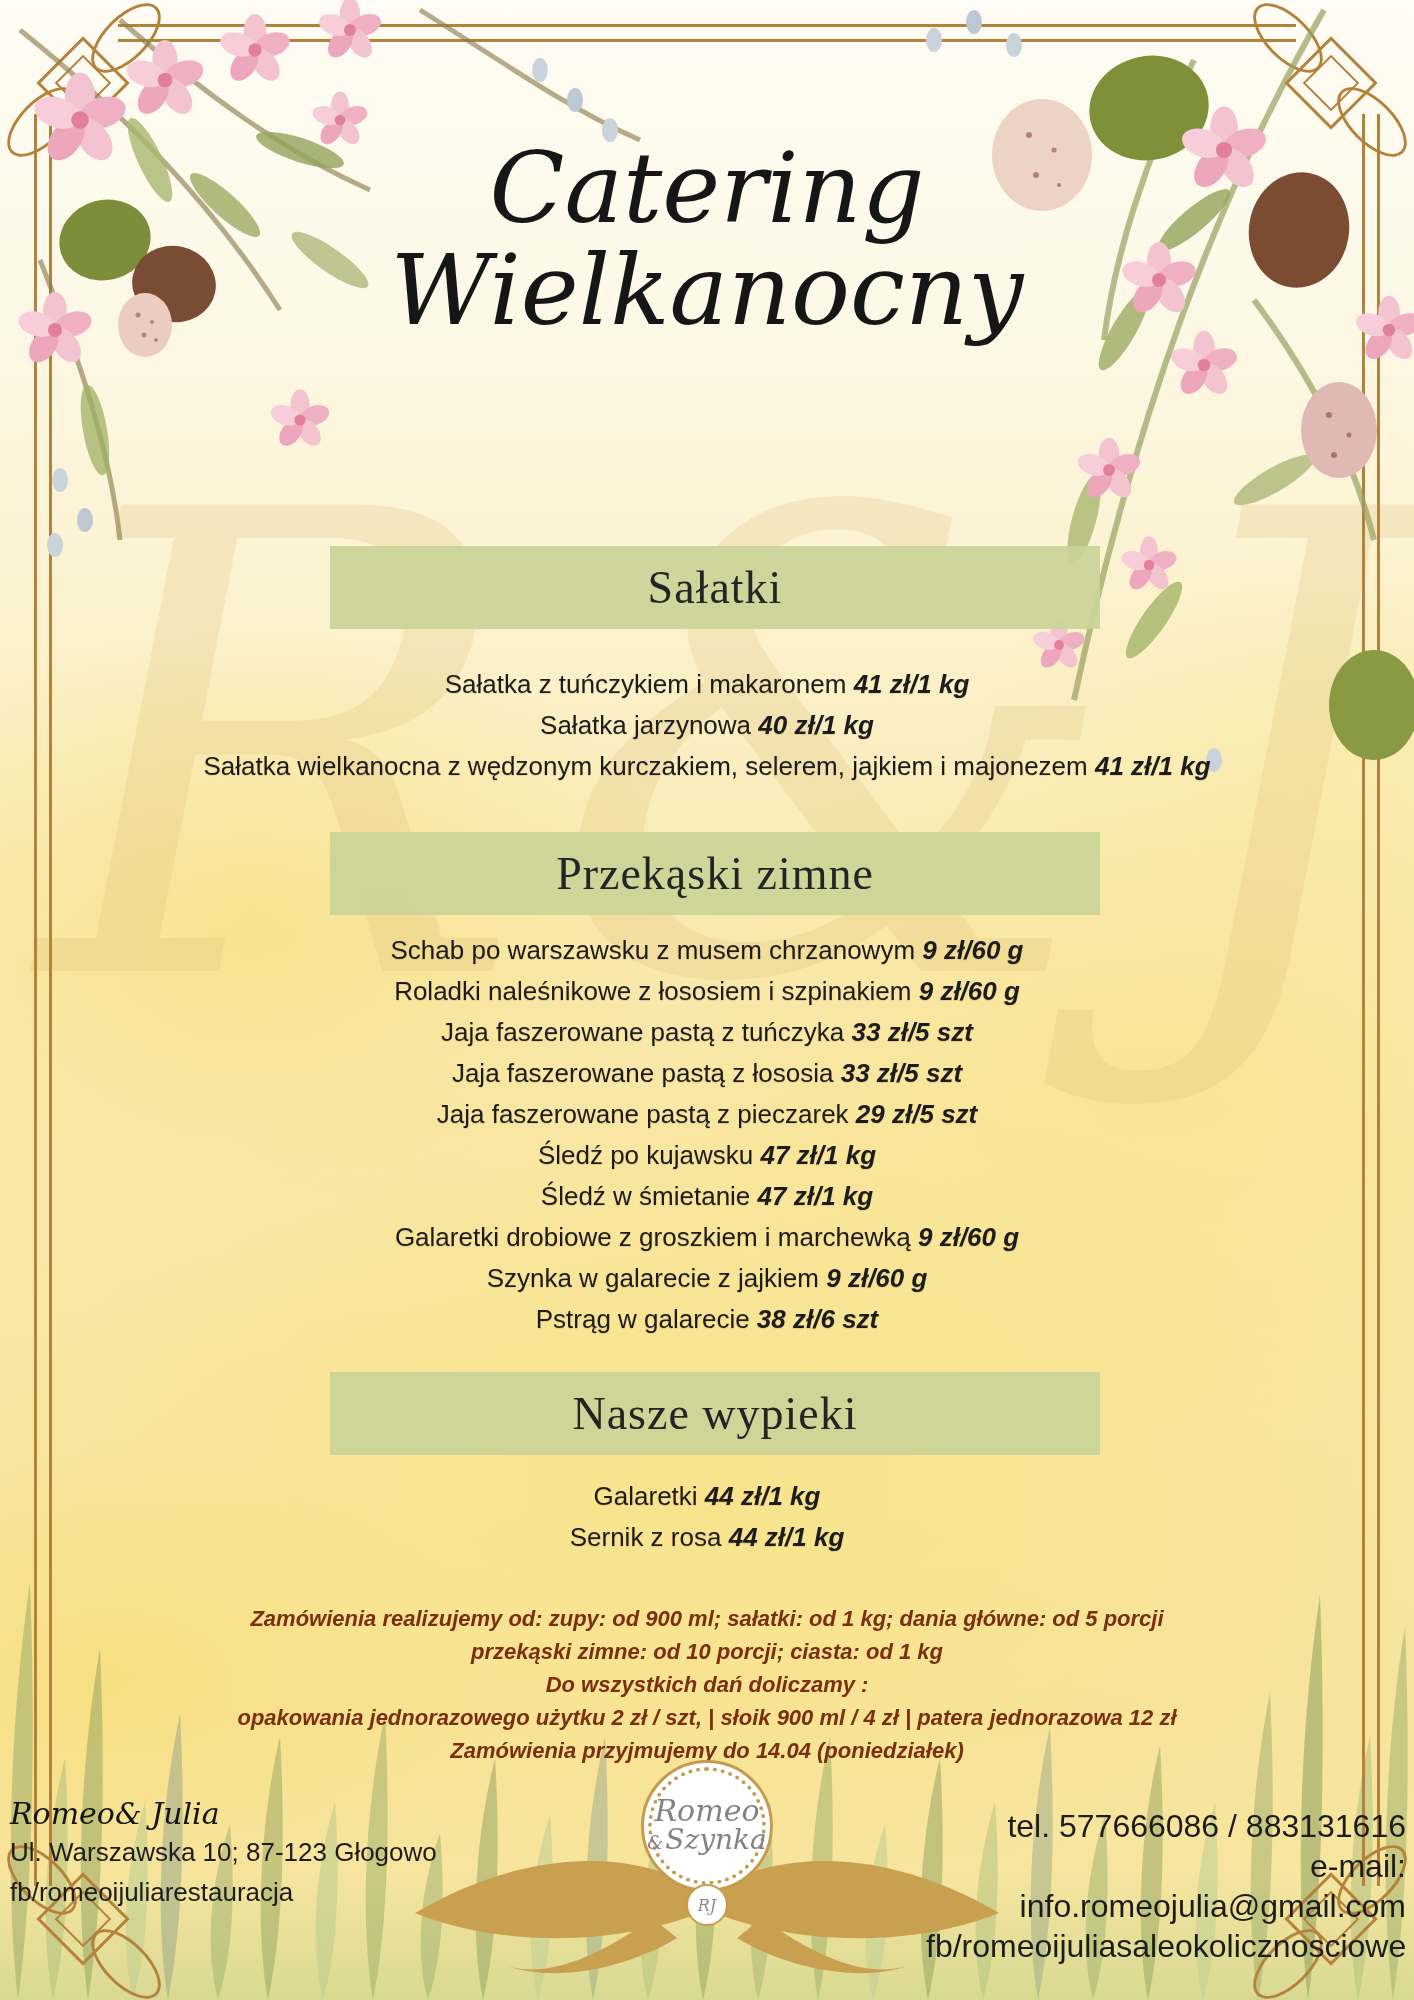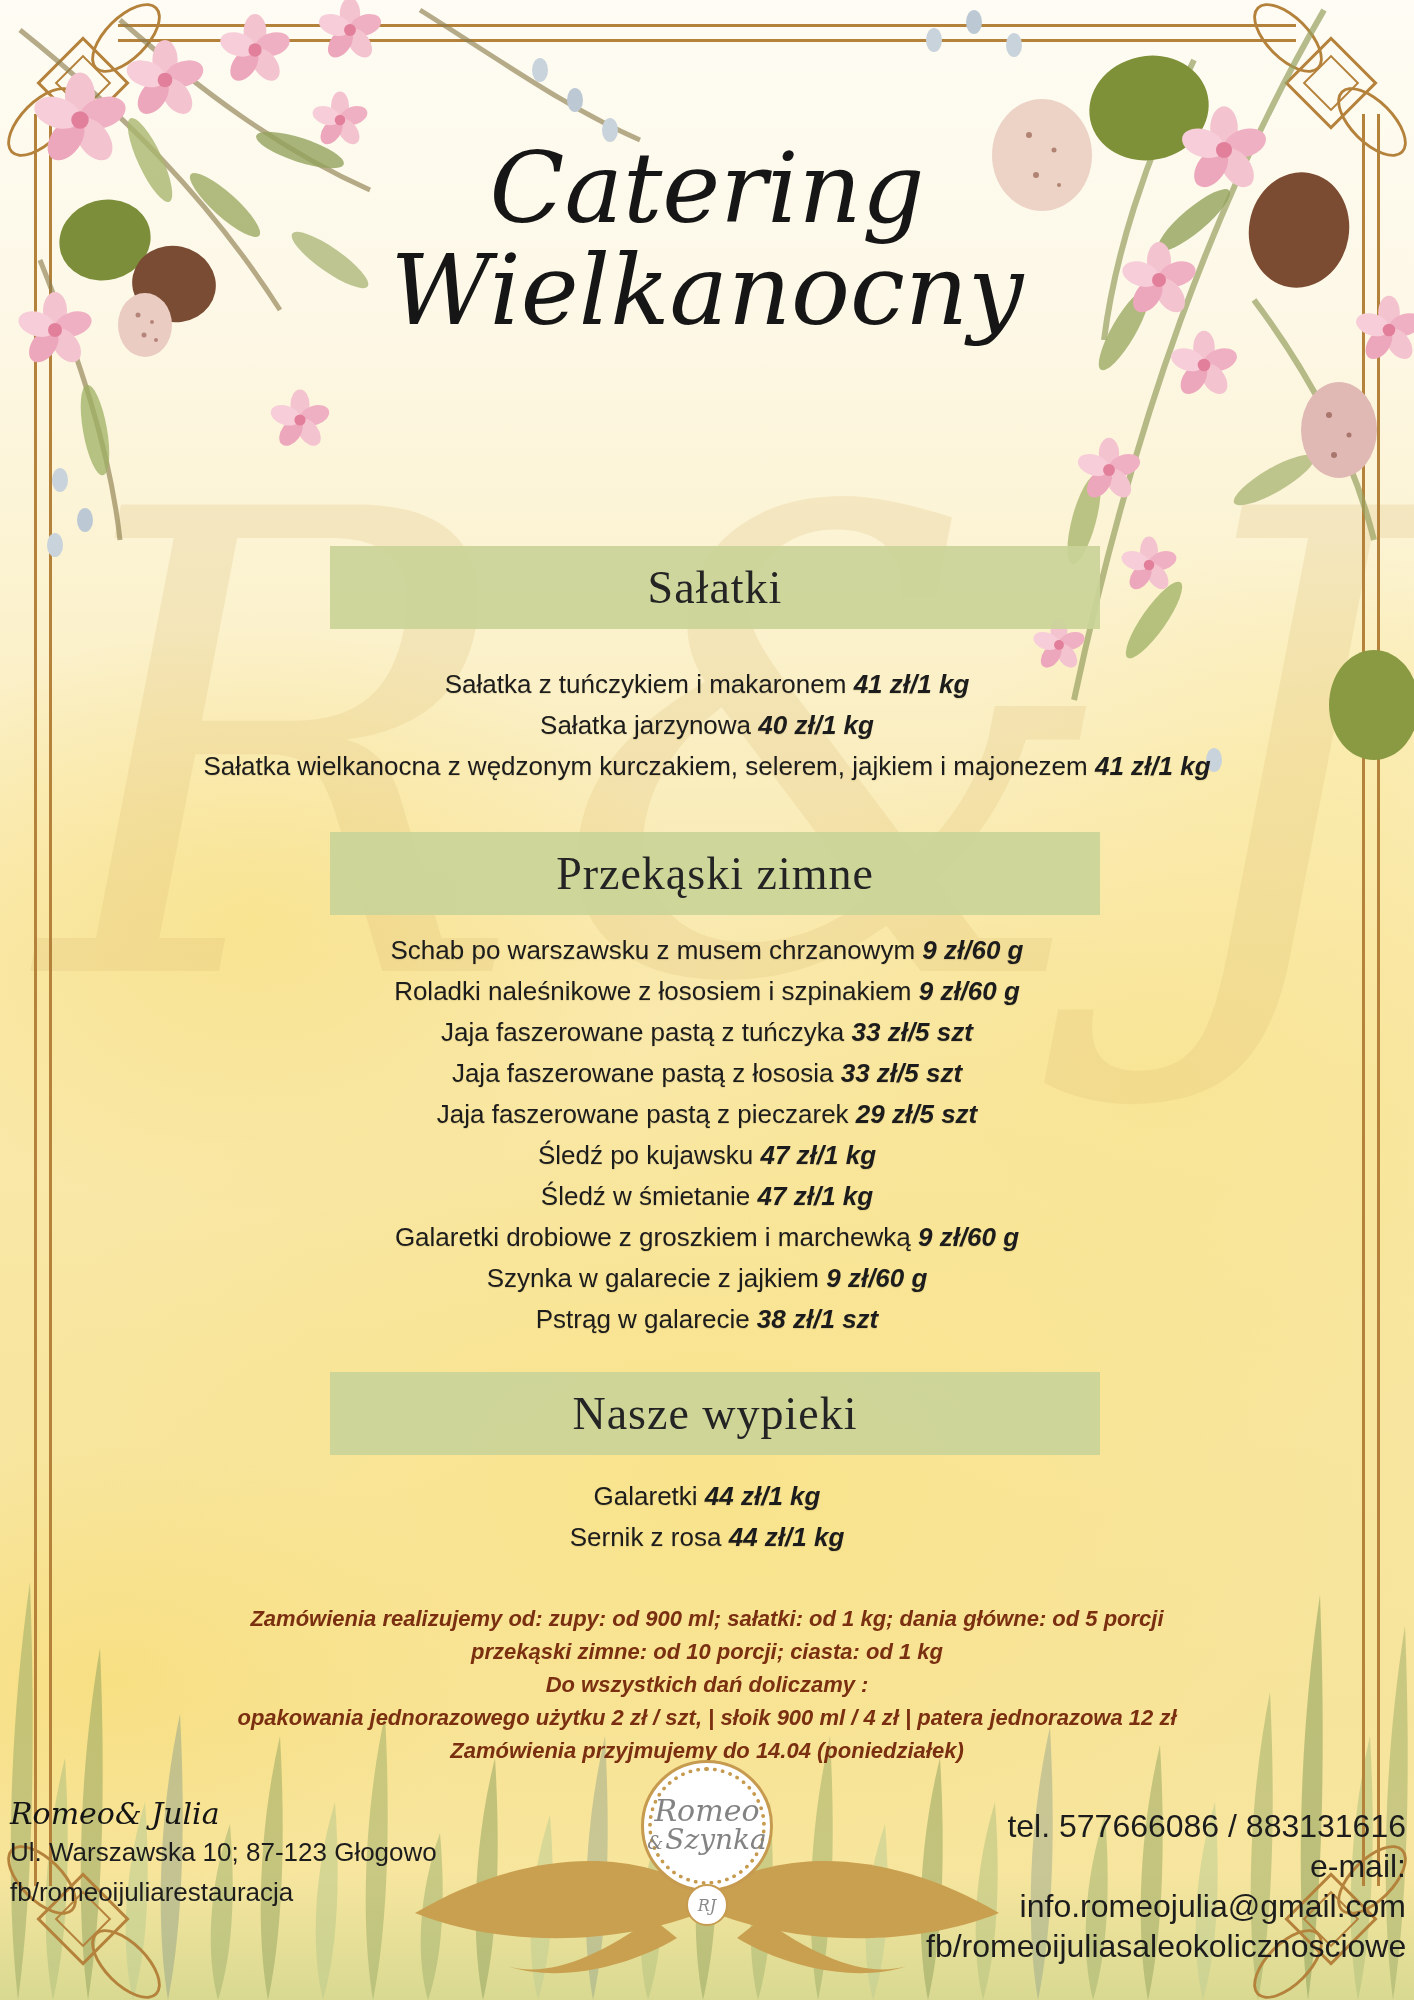--- a/index.html
+++ b/index.html
@@ -241,21 +241,21 @@
   <div class="items it2">
     <div><span class="nm">Schab po warszawsku z musem chrzanowym</span> <span class="pr">9 zł/60 g</span></div>
     <div><span class="nm">Roladki naleśnikowe z łososiem i szpinakiem</span> <span class="pr">9 zł/60 g</span></div>
     <div><span class="nm">Jaja faszerowane pastą z tuńczyka</span> <span class="pr">33 zł/5 szt</span></div>
     <div><span class="nm">Jaja faszerowane pastą z łososia</span> <span class="pr">33 zł/5 szt</span></div>
     <div><span class="nm">Jaja faszerowane pastą z pieczarek</span> <span class="pr">29 zł/5 szt</span></div>
     <div><span class="nm">Śledź po kujawsku</span> <span class="pr">47 zł/1 kg</span></div>
     <div><span class="nm">Śledź w śmietanie</span> <span class="pr">47 zł/1 kg</span></div>
     <div><span class="nm">Galaretki drobiowe z groszkiem i marchewką</span> <span class="pr">9 zł/60 g</span></div>
     <div><span class="nm">Szynka w galarecie z jajkiem</span> <span class="pr">9 zł/60 g</span></div>
-    <div><span class="nm">Pstrąg w galarecie</span> <span class="pr">38 zł/1 szt</span></div>
+    <div><span class="nm">Pstrąg w galarecie</span> <span class="pr">38 zł/6 szt</span></div>
   </div>
 
   <div class="banner bn3">Nasze wypieki</div>
   <div class="items it3">
     <div><span class="nm">Galaretki</span> <span class="pr">44 zł/1 kg</span></div>
     <div><span class="nm">Sernik z rosa</span> <span class="pr">44 zł/1 kg</span></div>
   </div>
 
   <div class="notes">
     <div>Zamówienia  realizujemy od: zupy: od 900  ml; sałatki: od 1 kg; dania główne: od 5 porcji</div>

